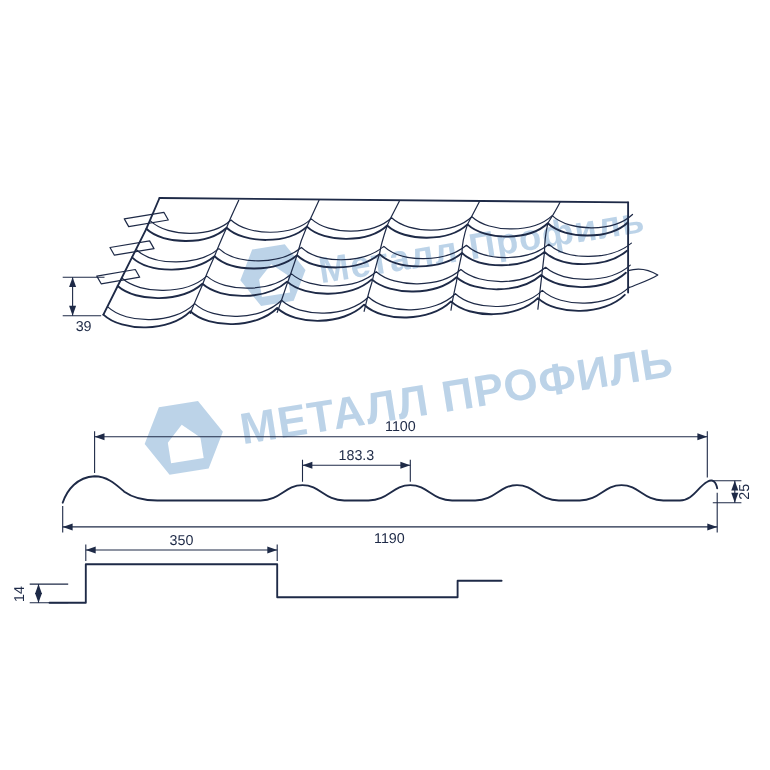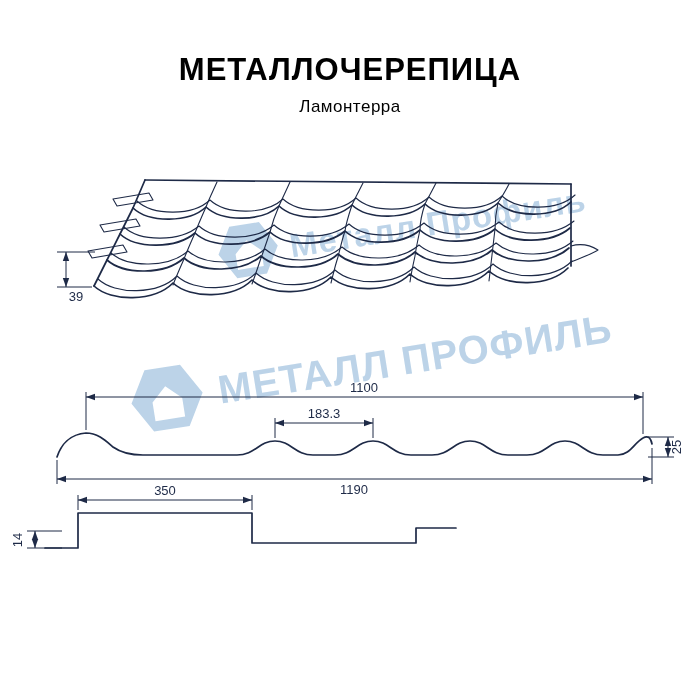--- a/index.html
+++ b/index.html
@@ -16,22 +16,20 @@
   .dim{stroke:#1e2a47;stroke-width:1;fill:none;}
   .dlabel{font-family:"Liberation Sans",sans-serif;font-size:13px;fill:#1e2a47;}
   .wmtext{font-family:"Liberation Sans",sans-serif;font-weight:bold;fill:#b5cfe6;letter-spacing:1px;}
   .wmlogo{fill:#b5cfe6;fill-rule:evenodd;}
 </style>
 </head>
 <body>
 
 <div class="page">
 
-  <div class="title">МЕТАЛЛОЧЕРЕПИЦА</div>
-  <div class="subtitle">Ламонтерра</div>
 
   <svg class="draw" width="700" height="700" viewBox="0 0 700 700">
     <defs>
       <marker id="arr" markerWidth="11" markerHeight="9" refX="9.5" refY="4" orient="auto-start-reverse" markerUnits="userSpaceOnUse">
         <path d="M0.5,0.8 L9.5,4 L0.5,7.2 Z" fill="#1e2a47"></path>
       </marker>
     </defs>
 
     <g opacity="0.9">
       <g transform="translate(250,262) rotate(-9)">

